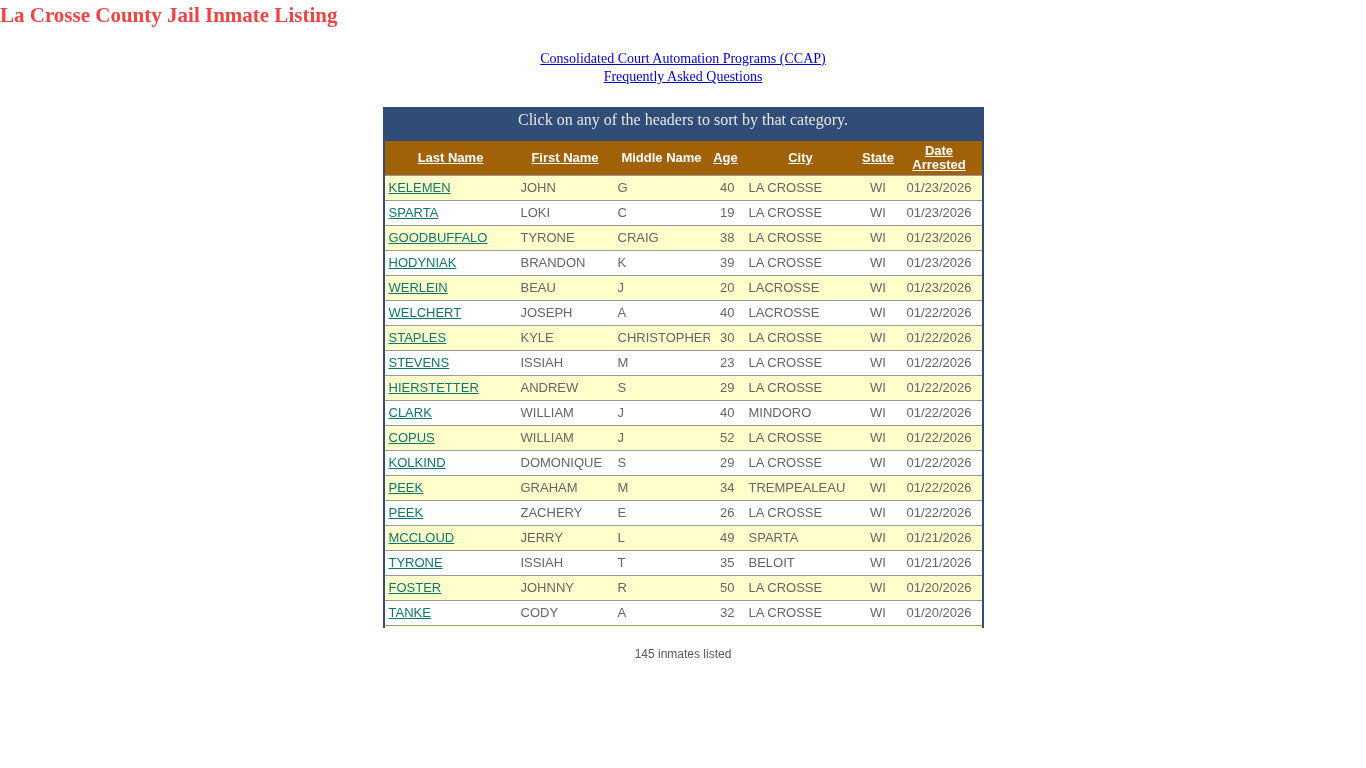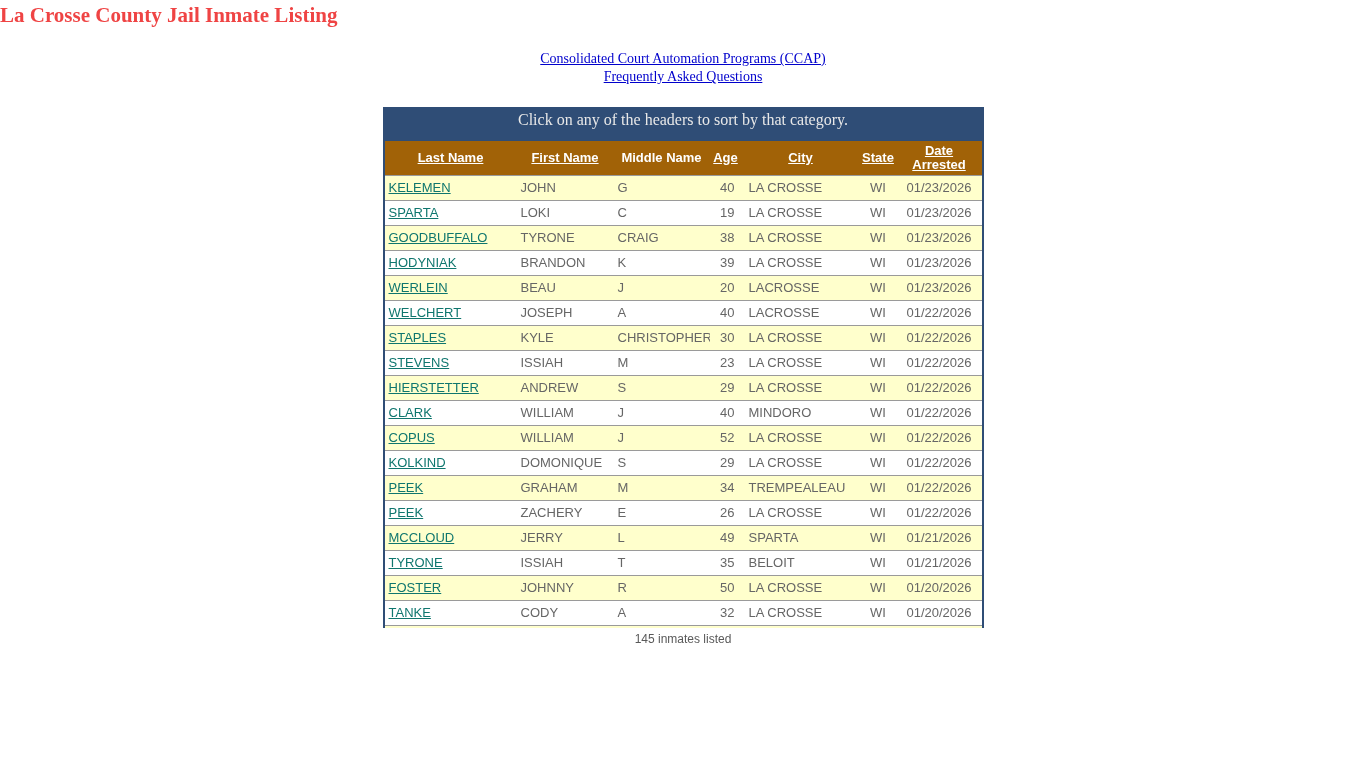--- a/index.html
+++ b/index.html
@@ -80,21 +80,21 @@
   }
   table.inmates tbody tr:first-child td { border-top: none; }
   table.inmates tbody tr.odd  { background: #FFFFCC; }
   table.inmates tbody tr.even { background: #FFFFFF; }
   table.inmates tbody td.c0 a { color: #0f766e; text-decoration: underline; }
   table.inmates tbody td.c3 { text-align: right; padding-right: 7px; padding-left: 0; }
   table.inmates tbody td.c4 { padding-left: 7px; }
   table.inmates tbody td.c5 { text-align: center; padding-left: 0; }
   table.inmates tbody td.c6 { text-align: center; padding-left: 0; }
   .count-line {
-    margin-top: 4px;
+    margin-top: 19px;
     text-align: center;
     font-size: 12px;
     color: #595959;
   }
 </style>
 </head>
 <body>
 
 <h1 class="page-title">La Crosse County Jail Inmate Listing</h1>
 

